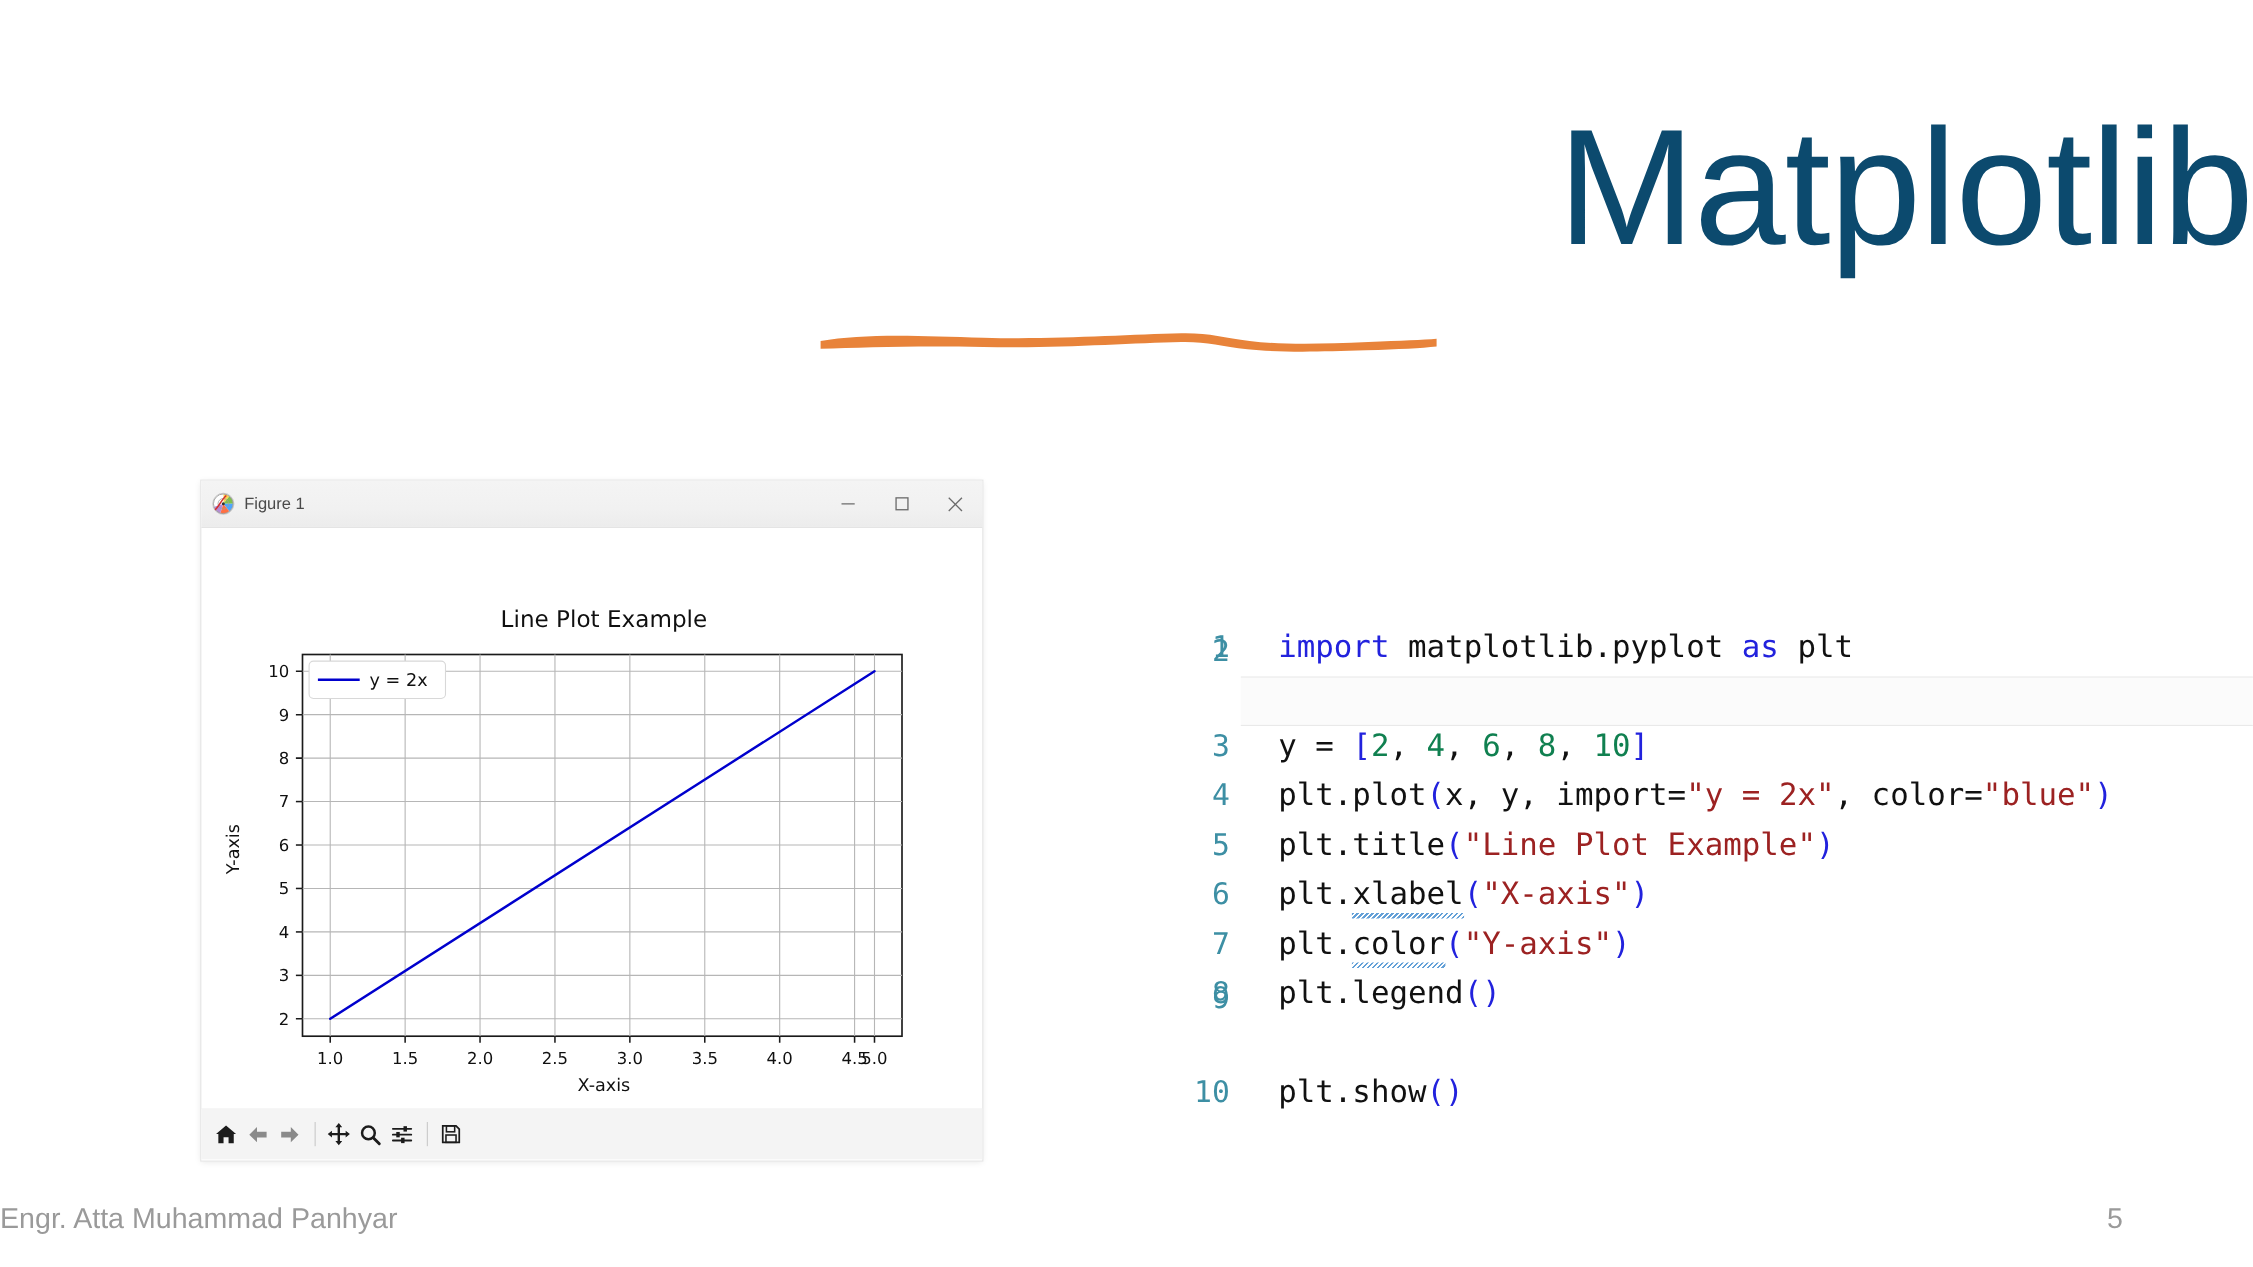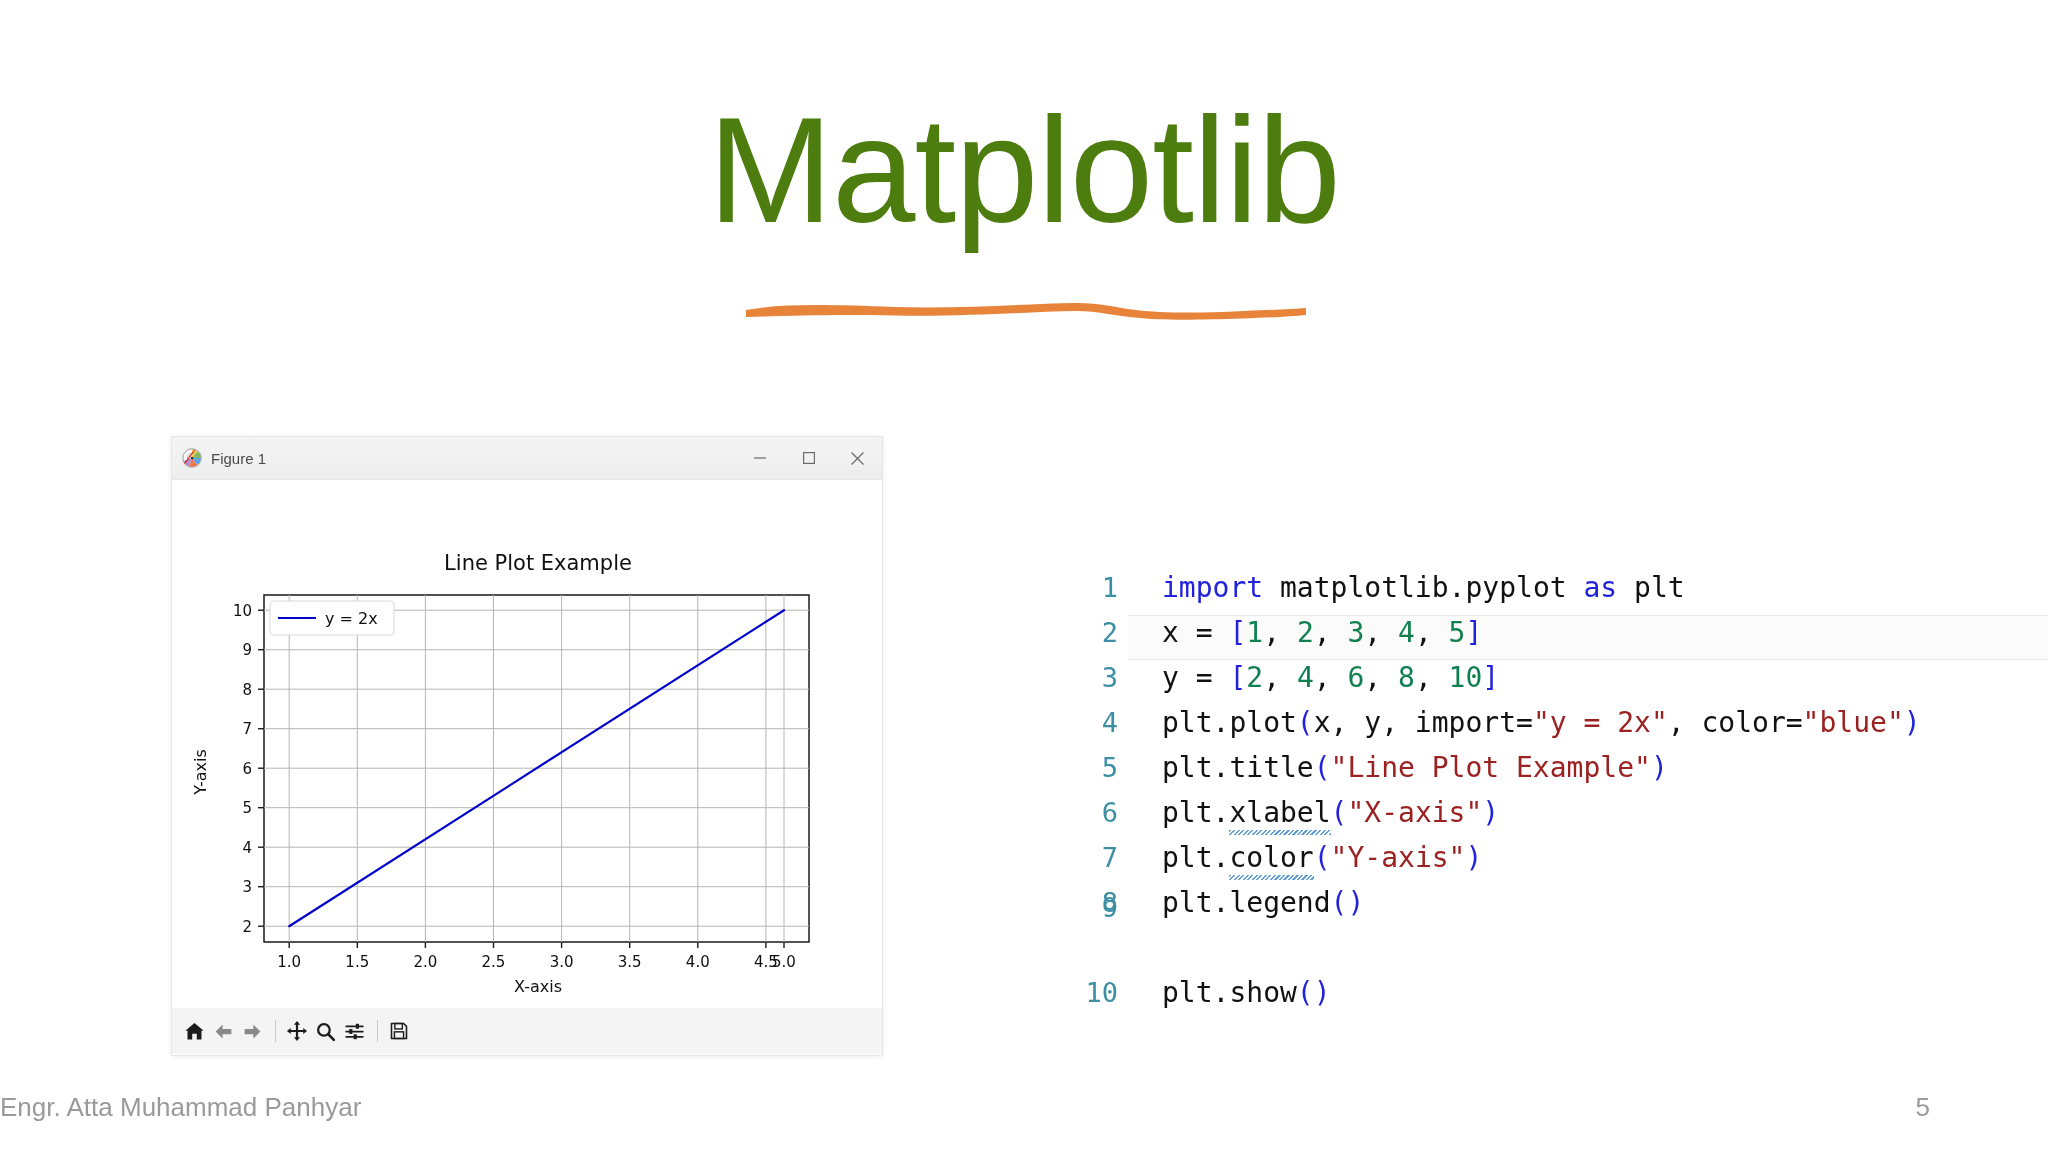--- a/index.html
+++ b/index.html
@@ -7,37 +7,37 @@
     width: 2048px; height: 1152px;
     background: #ffffff;
     font-family: "Liberation Sans", sans-serif;
     overflow: hidden;
   }
   #slide { position: relative; width: 2048px; height: 1152px; background: #ffffff; }
 
   
   #slide-title {
     position: absolute; left: 0; top: 95px; width: 2048px;
-    text-align: center;
+    text-align: right;
     font-family: "Liberation Sans", sans-serif;
     font-size: 150px;
     font-weight: 400;
     line-height: 1.0;
-    color: #4d7c0f;
+    color: #0c4a6e;
     letter-spacing: -1px;
   }
   #title-underline {
     position: absolute; left: 744px; top: 296px;
     width: 564px; height: 26px;
   }
 
   
   #figure-window {
     position: absolute;
-    left: 172px; top: 437px;
+    left: 183px; top: 437px;
     width: 710px; height: 618px;
     background: #ffffff;
     box-shadow: 0 0 0 1px #e6e6e6, 0 1px 6px rgba(0,0,0,0.10);
   }
   #titlebar {
     position: relative;
     height: 43px; width: 100%;
     background: linear-gradient(to bottom, #f4f4f4 0%, #f1f1f1 60%, #ececec 100%);
     border-bottom: 1px solid #e4e4e4;
     display: flex; align-items: center;
@@ -374,21 +374,20 @@
 
   <div id="code-block">
 
     <div class="code-line">
       <span class="ln">1</span>
       <span class="code-text"><span class="kw">import</span><span class="plain"> matplotlib.pyplot </span><span class="kw">as</span><span class="plain"> plt</span></span>
     </div>
 
     <div class="code-line">
       <span class="ln">2</span>
-      <span class="code-text"><span class="plain">x = </span><span class="brk">[</span><span class="num">1</span><span class="plain">, </span><span class="num">2</span><span class="plain">, </span><span class="num">3</span><span class="plain">, </span><span class="num">4</span><span class="plain">, </span><span class="num">5</span><span class="brk">]</span></span>
     </div>
 
     <div class="code-line current">
       <span class="ln">3</span>
       <span class="code-text"><span class="plain">y = </span><span class="brk">[</span><span class="num">2</span><span class="plain">, </span><span class="num">4</span><span class="plain">, </span><span class="num">6</span><span class="plain">, </span><span class="num">8</span><span class="plain">, </span><span class="num">10</span><span class="brk">]</span></span>
     </div>
 
     <div class="code-line">
       <span class="ln">4</span>
       <span class="code-text"><span class="plain">plt.plot</span><span class="pun">(</span><span class="plain">x, y, import=</span><span class="str">"y = 2x"</span><span class="plain">, color=</span><span class="str">"blue"</span><span class="pun">)</span></span>

